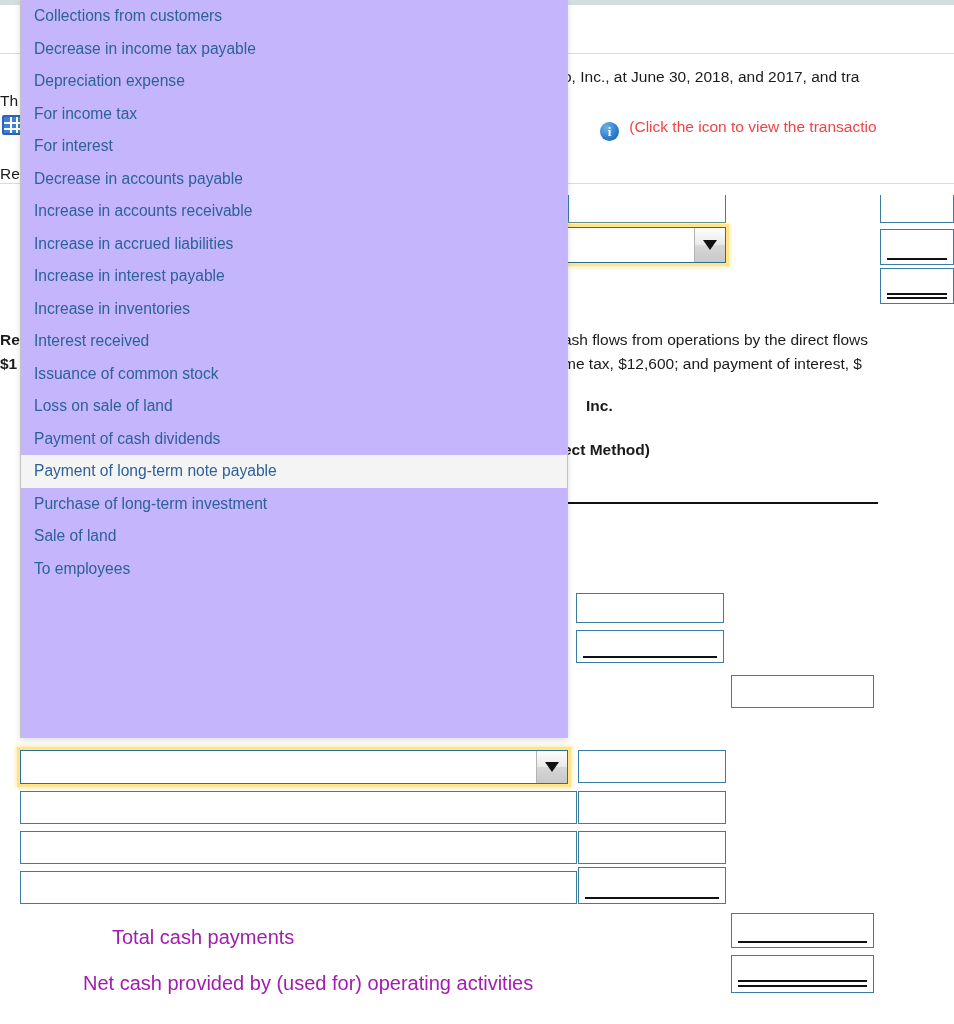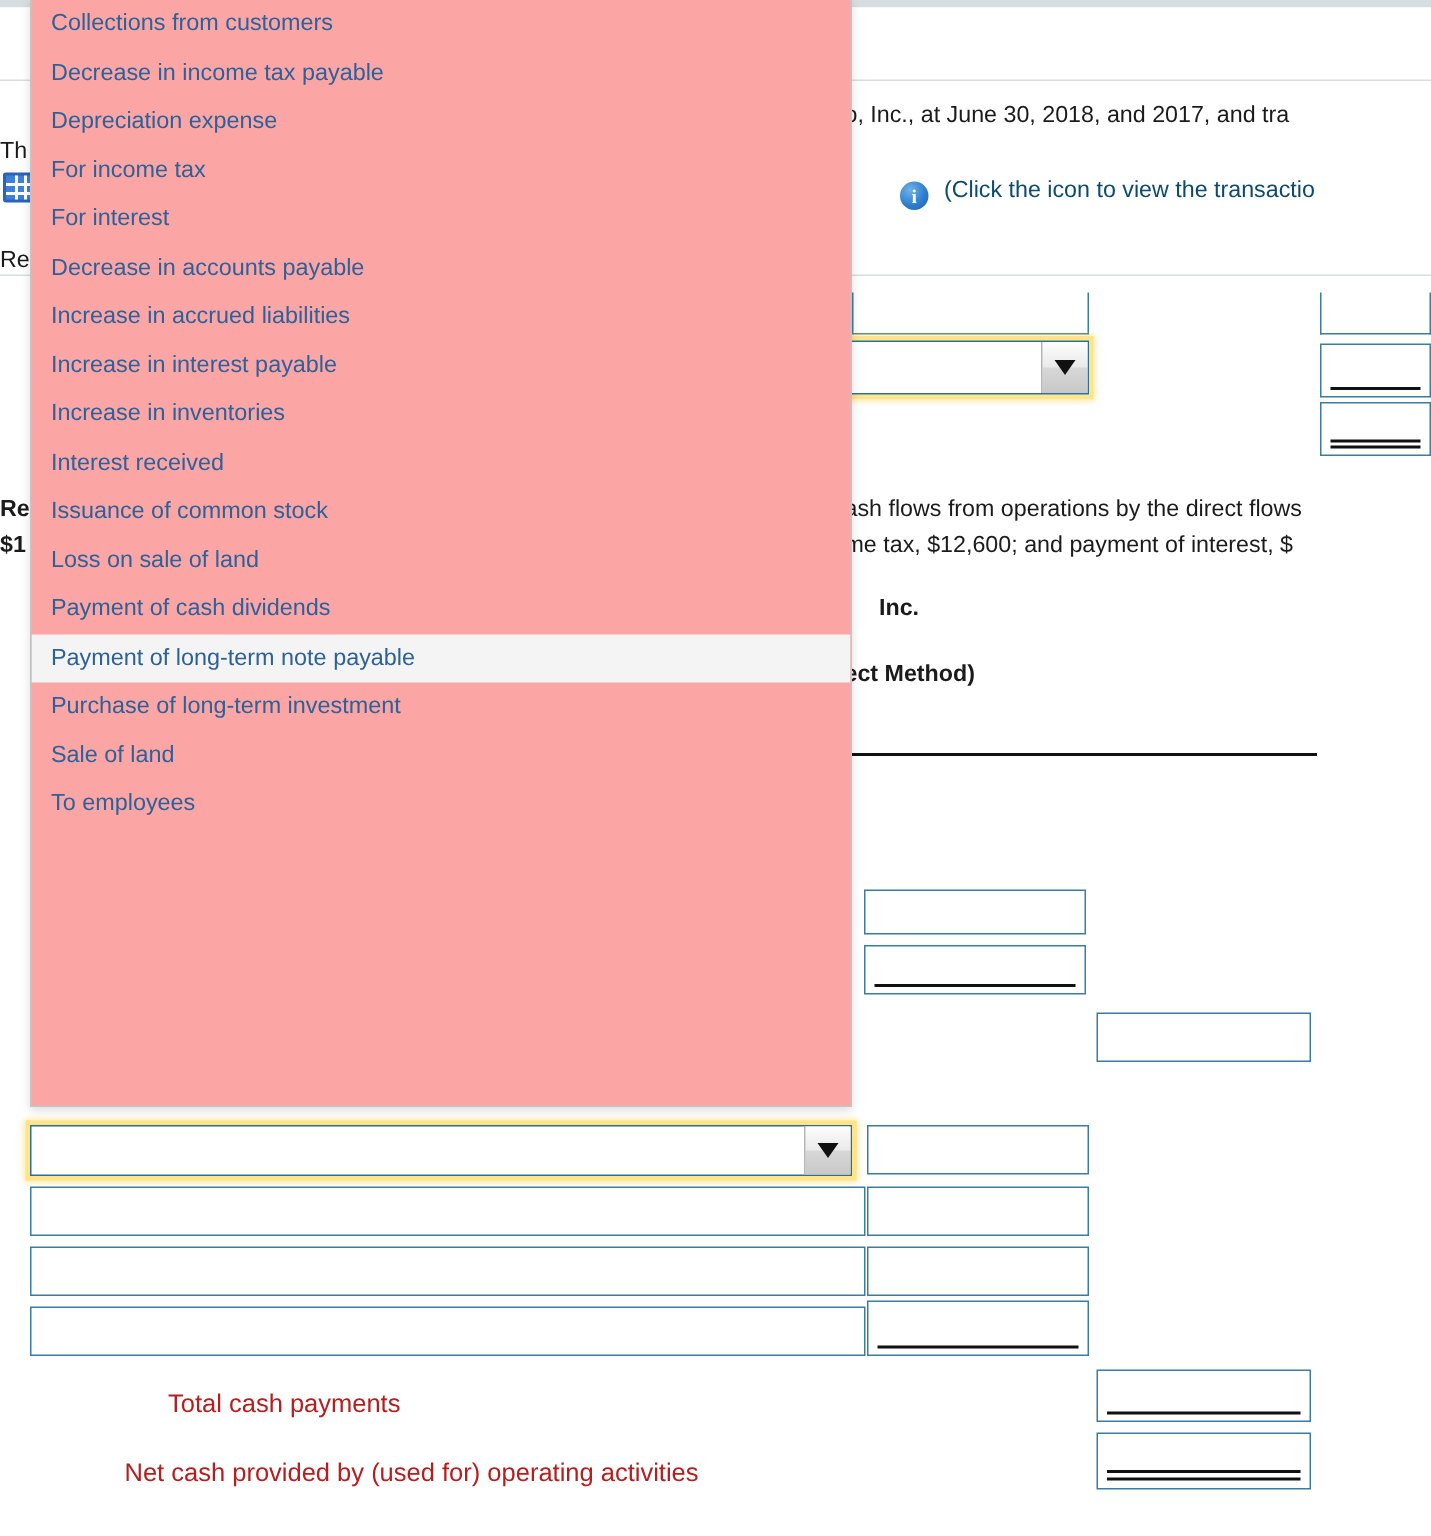--- a/index.html
+++ b/index.html
@@ -47,21 +47,21 @@
   .grid-icon .g::after{
     content:"";position:absolute;left:6px;top:0;width:1.5px;height:100%;
     background:#ffffff;box-shadow:6px 0 0 #ffffff;
   }
   .info-icon{
     position:absolute;width:19px;height:19px;border-radius:50%;
     background:radial-gradient(circle at 35% 30%, #6fb2e8 0%, #2f7fcf 55%, #1b5fa8 100%);
     color:#fff;font-weight:bold;font-size:13px;line-height:19px;text-align:center;
     font-family:"Liberation Serif", serif;
   }
-  .green{color:#0c4a6e;}
+  .green{color:#ef4444;}
   .clickinfo{
     position:absolute;top:113px;left:600px;white-space:nowrap;font-size:15.5px;
   }
   .bold{font-weight:bold;}
   .ital{}
 
   
   .stmt-head{
     position:absolute;width:954px;text-align:left;white-space:nowrap;
     font-weight:bold;font-size:15.5px;color:#1b1b1b;
@@ -101,27 +101,27 @@
   .arrowbtn .tri{
     width:0;height:0;border-left:7px solid transparent;border-right:7px solid transparent;
     border-top:10px solid #111;
   }
   .selwrap .selval{
     position:absolute;left:6px;top:0;bottom:0;right:34px;display:flex;align-items:center;
     font-size:15px;color:#111;
   }
 
   .lbl{
-    position:absolute;white-space:nowrap;font-size:17px;color:#b91c1c;
+    position:absolute;white-space:nowrap;font-size:20px;color:#a21caf;
   }
 
   
   .dropdown{
     position:absolute;left:20px;top:0px;width:548px;height:738px;
-    background:#fca5a5;
+    background:#c4b5fd;
     border:1px solid #c4c4c4;
     border-top:none;
     box-sizing:border-box;
     z-index:50;
     overflow:hidden;
     box-shadow:0 2px 6px rgba(0,0,0,.14);
   }
   .dd-item{
     height:32.5px;line-height:32.5px;
     padding-left:13px;
@@ -213,20 +213,21 @@
 
 </div>
 
 <div class="dropdown" id="dropdown-list">
     <div class="dd-item">Collections from customers</div>
     <div class="dd-item">Decrease in income tax payable</div>
     <div class="dd-item">Depreciation expense</div>
     <div class="dd-item">For income tax</div>
     <div class="dd-item">For interest</div>
     <div class="dd-item">Decrease in accounts payable</div>
+    <div class="dd-item">Increase in accounts receivable</div>
     <div class="dd-item">Increase in accrued liabilities</div>
     <div class="dd-item">Increase in interest payable</div>
     <div class="dd-item">Increase in inventories</div>
     <div class="dd-item">Interest received</div>
     <div class="dd-item">Issuance of common stock</div>
     <div class="dd-item">Loss on sale of land</div>
     <div class="dd-item">Payment of cash dividends</div>
     <div class="dd-item sel">Payment of long-term note payable</div>
     <div class="dd-item">Purchase of long-term investment</div>
     <div class="dd-item">Sale of land</div>

